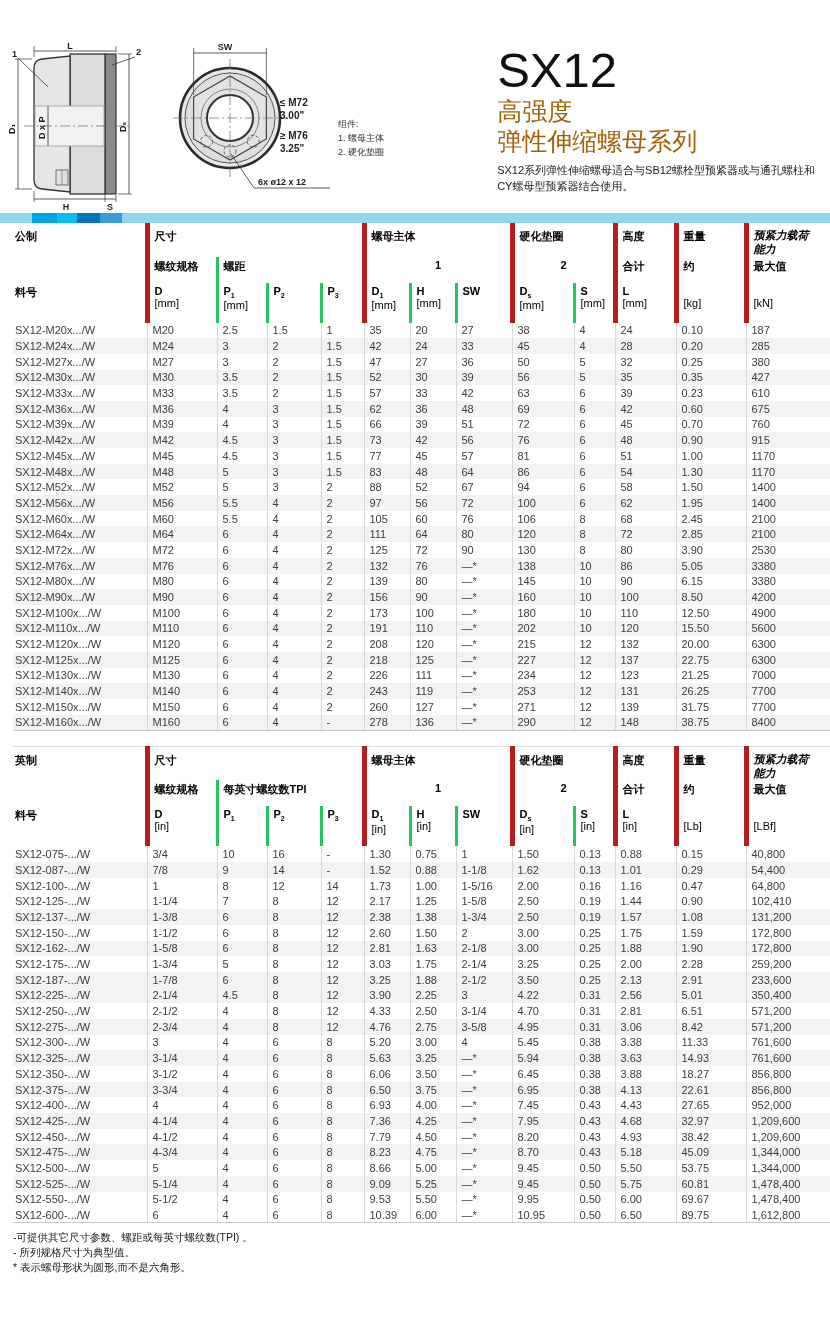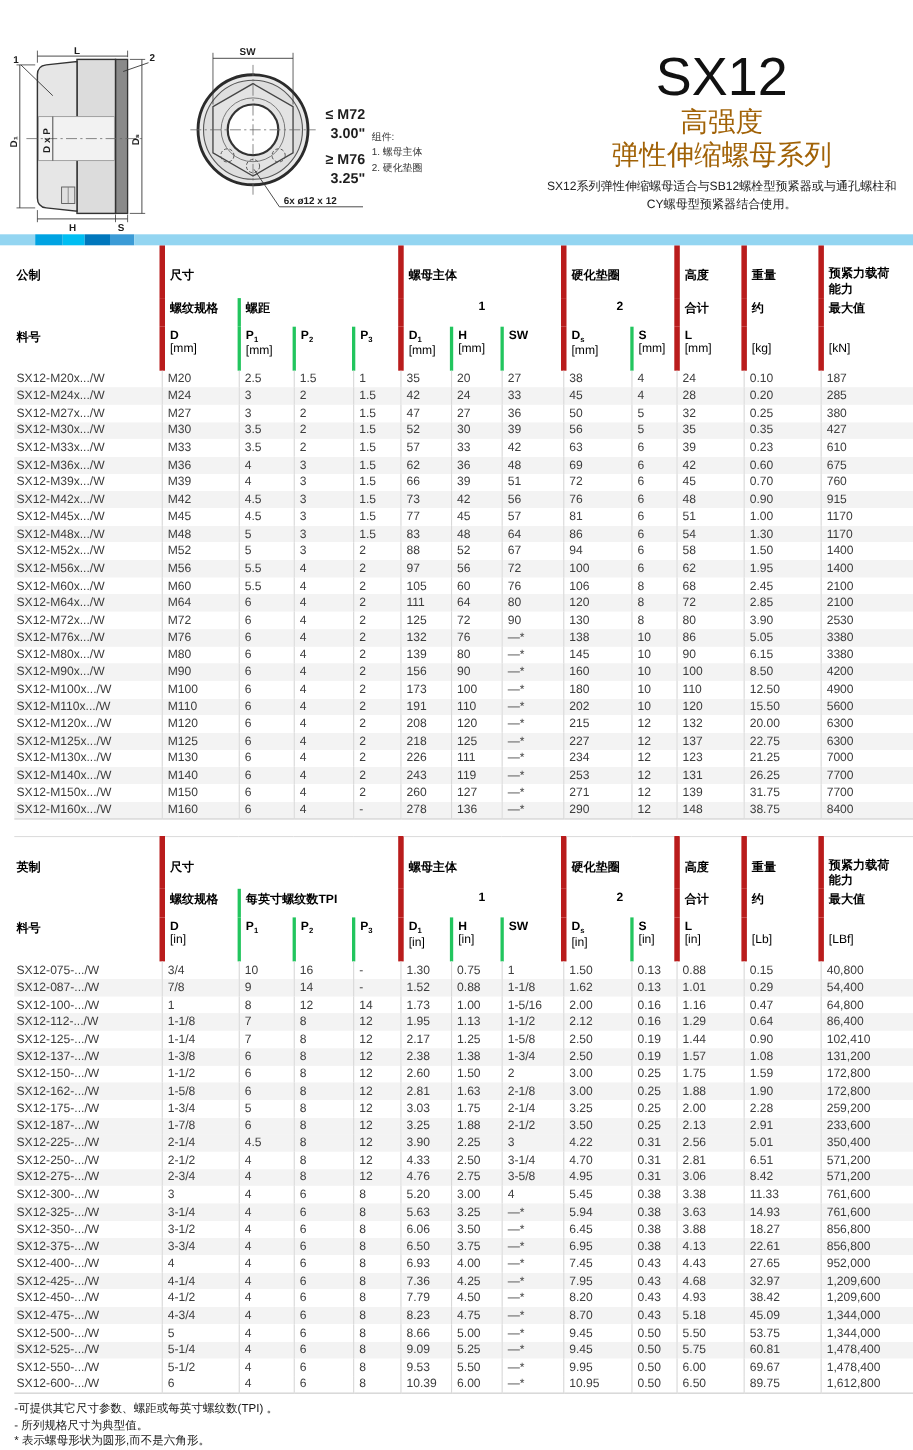--- a/index.html
+++ b/index.html
@@ -6,47 +6,47 @@
   body{
     width:830px;height:1318px;position:relative;background:#fff;
     font-family:"Liberation Sans","DejaVu Sans",sans-serif;color:#1a1a1a;
     -webkit-font-smoothing:antialiased;
   }
   
   .hdr{position:relative;height:213px;}
   .drawing-wrap{position:absolute;left:8px;top:42px;}
   svg{overflow:visible;}
   svg text{font-size:9px;font-weight:bold;fill:#1d1d1d;}
-  .size-notes{position:absolute;left:280px;top:96px;width:52px;text-align:right;
-    font-size:13px;font-weight:bold;line-height:1.3;color:#1d1d1d;}
+  .size-notes{position:absolute;left:280px;top:96px;width:52px;text-align:left;
+    font-size:10px;font-weight:bold;line-height:1.3;color:#1d1d1d;}
   .size-notes .grp{margin-bottom:7px;}
   .legend{position:absolute;left:338px;top:118px;font-size:9px;line-height:1.55;color:#333;}
-  .titleblock{position:absolute;right:15px;top:46px;text-align:center;}
+  .titleblock{position:absolute;right:15px;top:46px;text-align:left;}
   .series{font-size:49px;line-height:1.02;font-weight:400;color:#111;}
   .sub{font-size:25px;line-height:1.2;color:#a16207;}
   .desc{font-size:11px;line-height:1.45;margin-top:7px;color:#222;}
   
   .bluebar{display:flex;height:10px;width:830px;}
   .bluebar div{height:10px;}
   
   table{border-collapse:collapse;table-layout:fixed;width:817px;margin-left:13px;font-size:11px;}
   col.c0{width:134px}col.c1{width:70px}col.c2{width:50px}col.c3{width:54px}
   col.c4{width:43px}col.c5{width:46px}col.c6{width:46px}col.c7{width:56px}
   col.c8{width:62px}col.c9{width:41px}col.c10{width:61px}col.c11{width:70px}col.c12{width:84px}
   thead td{vertical-align:top;font-weight:bold;color:#000;padding:2px 0 0 5px;}
   thead td:first-child{padding-left:2px;}
-  tr.h1 td{padding-top:20px;height:22px;}
+  tr.h1 td{padding-top:6px;height:22px;}
   tr.h2 td{height:24px;}
   tr.h3 td{height:38px;}
   td.gs{border-left:5px solid #b91c1c;}
   td.ss{border-left:3px solid #22c55e;}
   td.ctr{text-align:center;padding-left:0;}
   .cn sub{font-size:7px;}
   .cu{font-weight:normal;}
-  .wrap{display:inline-block;max-width:64px;line-height:1.25;}
+  .wrap{display:inline-block;max-width:64px;line-height:1.25;font-style:italic;}
   tbody tr{height:15.7px;}
   tbody td{padding:0 0 0 5px;color:#3c3c3c;white-space:nowrap;overflow:hidden;}
   tbody td:first-child{padding-left:2px;}
   tbody td.b{border-left:1px solid #d8d8d8;}
   tbody tr.alt{background:#f3f3f3;}
   tbody tr:last-child td{border-bottom:1px solid #c9c9c9;}
   #imperial-table{margin-top:15px;border-top:1px solid #ddd;}
   #metric-table{margin-top:0;}
   
   .foot{margin:7px 0 0 13px;font-size:10.5px;line-height:1.4;color:#161616;}
@@ -707,35 +707,20 @@
         <td class="b">14</td>
         <td class="b">1.73</td>
         <td class="b">1.00</td>
         <td class="b">1-5/16</td>
         <td class="b">2.00</td>
         <td class="b">0.16</td>
         <td class="b">1.16</td>
         <td class="b">0.47</td>
         <td class="b">64,800</td>
       </tr>
-      <tr class="alt">
-        <td>SX12-112-.../W</td>
-        <td class="b">1-1/8</td>
-        <td class="b">7</td>
-        <td class="b">8</td>
-        <td class="b">12</td>
-        <td class="b">1.95</td>
-        <td class="b">1.13</td>
-        <td class="b">1-1/2</td>
-        <td class="b">2.12</td>
-        <td class="b">0.16</td>
-        <td class="b">1.29</td>
-        <td class="b">0.64</td>
-        <td class="b">86,400</td>
-      </tr>
       <tr>
         <td>SX12-125-.../W</td>
         <td class="b">1-1/4</td>
         <td class="b">7</td>
         <td class="b">8</td>
         <td class="b">12</td>
         <td class="b">2.17</td>
         <td class="b">1.25</td>
         <td class="b">1-5/8</td>
         <td class="b">2.50</td>

